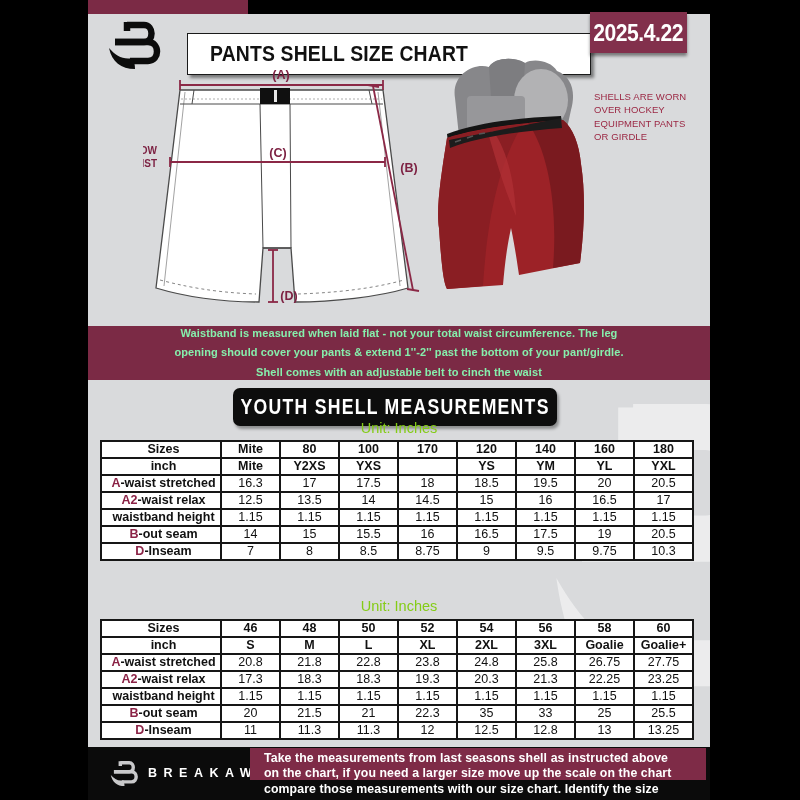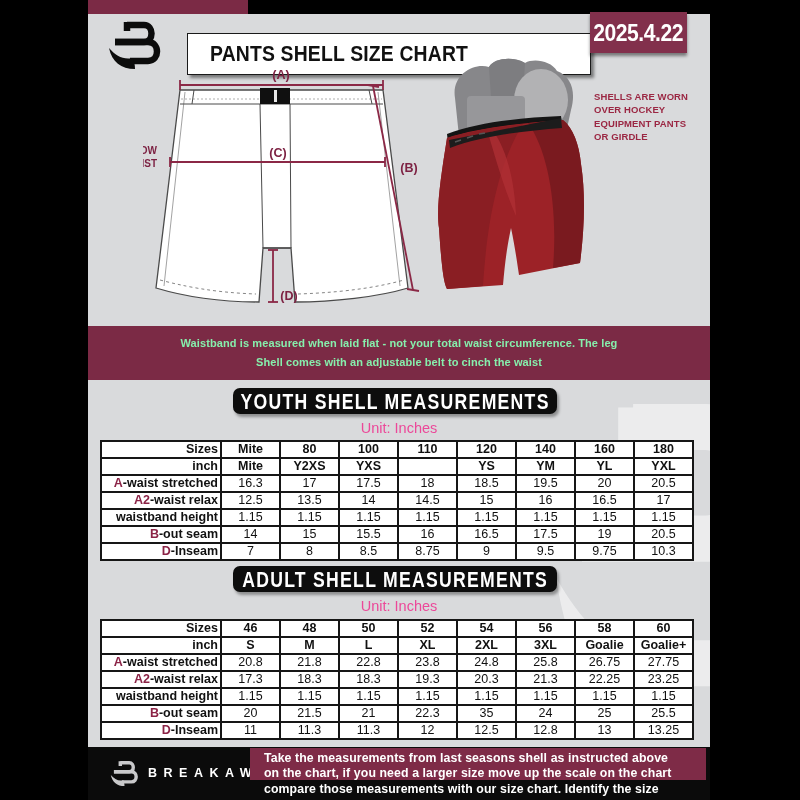--- a/index.html
+++ b/index.html
@@ -18,45 +18,45 @@
   .date-box{position:absolute;left:502px;top:12px;width:97px;height:41px;background:#82304c;
             box-shadow:0 3px 3px rgba(0,0,0,.45);display:flex;align-items:center;justify-content:center;}
   .date-box .cond{font-size:24px;font-weight:bold;color:#fff;letter-spacing:-.5px;
                   transform:scaleX(.88);white-space:nowrap;}
   .logo-svg{position:absolute;left:12px;top:16px;}
 
   
   .shorts-svg{position:absolute;left:55px;top:62px;}
   .pants-svg{position:absolute;left:345px;top:56px;}
   .photo-caption{position:absolute;left:506px;top:90px;width:112px;}
-  .photo-caption div{font-size:9.5px;font-weight:bold;color:#9b2743;line-height:13.4px;letter-spacing:.1px;}
+  .photo-caption div{font-size:9.5px;font-weight:normal;color:#9b2743;line-height:13.4px;letter-spacing:.1px;}
 
   
   .notice{position:absolute;left:0;top:326px;width:622px;height:54px;background:#7b2a45;
           display:flex;flex-direction:column;justify-content:center;}
   .notice div{color:#86efac;font-size:11px;font-weight:bold;text-align:center;line-height:19.5px;letter-spacing:.1px;}
 
   
-  .section-banner{position:absolute;left:145px;width:324px;height:26px;background:#0d0d0d;border-radius:7px;
-                  display:flex;align-items:flex-end;justify-content:center;box-shadow:2px 3px 3px rgba(0,0,0,.35);}
+  .section-banner{position:absolute;left:145px;width:324px;height:38px;background:#0d0d0d;border-radius:7px;
+                  display:flex;align-items:center;justify-content:center;box-shadow:2px 3px 3px rgba(0,0,0,.35);}
   .section-banner .cond2{color:#fff;font-size:21px;font-weight:bold;letter-spacing:1.5px;white-space:nowrap;
                          transform:scale(.84,1.05);transform-origin:center;}
   .youth-banner{top:388px;}
   .adult-banner{top:566px;}
-  .unit{position:absolute;left:0;width:622px;text-align:center;font-size:14.5px;color:#ec4899;}
+  .unit{position:absolute;left:0;width:622px;text-align:center;font-size:14.5px;color:#84cc16;}
   .youth-unit{top:420px;}
   .adult-unit{top:598px;}
 
   
   .size-table{position:absolute;left:12px;width:594px;border-collapse:collapse;table-layout:fixed;
               background:#fff;font-size:12.5px;color:#111;}
   .youth-table{top:440px;}
   .adult-table{top:619px;}
   .size-table td{border:2px solid #161616;text-align:center;height:15px;padding:0 2px;line-height:1;}
-  .size-table td.label-cell{text-align:right;padding-left:7px;font-weight:bold;}
+  .size-table td.label-cell{text-align:center;padding-left:7px;font-weight:bold;}
   .size-table col.lab{width:120px;}
   .size-table tr.hdr td{font-weight:bold;}
   .prefix{color:#8b2346;}
 
   
   .watermark{position:absolute;left:430px;top:368px;opacity:.5;}
 
   
   .footer{position:absolute;left:0;top:747px;width:622px;height:53px;background:#0b0b0b;}
   .footer-logo{position:absolute;left:18px;top:11px;}
@@ -161,20 +161,21 @@
 
     <div class="photo-caption">
       <div>SHELLS ARE WORN</div>
       <div>OVER HOCKEY</div>
       <div>EQUIPMENT PANTS</div>
       <div>OR GIRDLE</div>
     </div>
 
     <div class="notice">
       <div>Waistband is measured when laid flat - not your total waist circumference. The leg</div>
+      <div>opening should cover your pants &amp; extend 1''-2'' past the bottom of your pant/girdle.</div>
       <div>Shell comes with an adjustable belt to cinch the waist</div>
     </div>
 
     <div class="section-banner youth-banner">
       <span class="cond2">YOUTH SHELL MEASUREMENTS</span>
     </div>
     <div class="unit youth-unit">Unit: Inches</div>
     <table class="size-table youth-table">
       <colgroup>
           <col class="lab">
@@ -186,21 +187,21 @@
           <col>
           <col>
           <col>
         </colgroup>
       <tbody>
           <tr class="hdr">
             <td class="label-cell">Sizes</td>
             <td>Mite</td>
             <td>80</td>
             <td>100</td>
-            <td>110</td>
+            <td>170</td>
             <td>120</td>
             <td>140</td>
             <td>160</td>
             <td>180</td>
           </tr>
           <tr class="hdr">
             <td class="label-cell">inch</td>
             <td>Mite</td>
             <td>Y2XS</td>
             <td>YXS</td>
@@ -261,23 +262,20 @@
             <td>8.5</td>
             <td>8.75</td>
             <td>9</td>
             <td>9.5</td>
             <td>9.75</td>
             <td>10.3</td>
           </tr>
         </tbody>
     </table>
 
-    <div class="section-banner adult-banner">
-      <span class="cond2">ADULT SHELL MEASUREMENTS</span>
-    </div>
     <div class="unit adult-unit">Unit: Inches</div>
     <table class="size-table adult-table">
       <colgroup>
           <col class="lab">
           <col>
           <col>
           <col>
           <col>
           <col>
           <col>
@@ -340,21 +338,21 @@
             <td>1.15</td>
             <td>1.15</td>
           </tr>
           <tr>
             <td class="label-cell"><span class="prefix">B</span>-out seam</td>
             <td>20</td>
             <td>21.5</td>
             <td>21</td>
             <td>22.3</td>
             <td>35</td>
-            <td>24</td>
+            <td>33</td>
             <td>25</td>
             <td>25.5</td>
           </tr>
           <tr>
             <td class="label-cell"><span class="prefix">D</span>-Inseam</td>
             <td>11</td>
             <td>11.3</td>
             <td>11.3</td>
             <td>12</td>
             <td>12.5</td>

